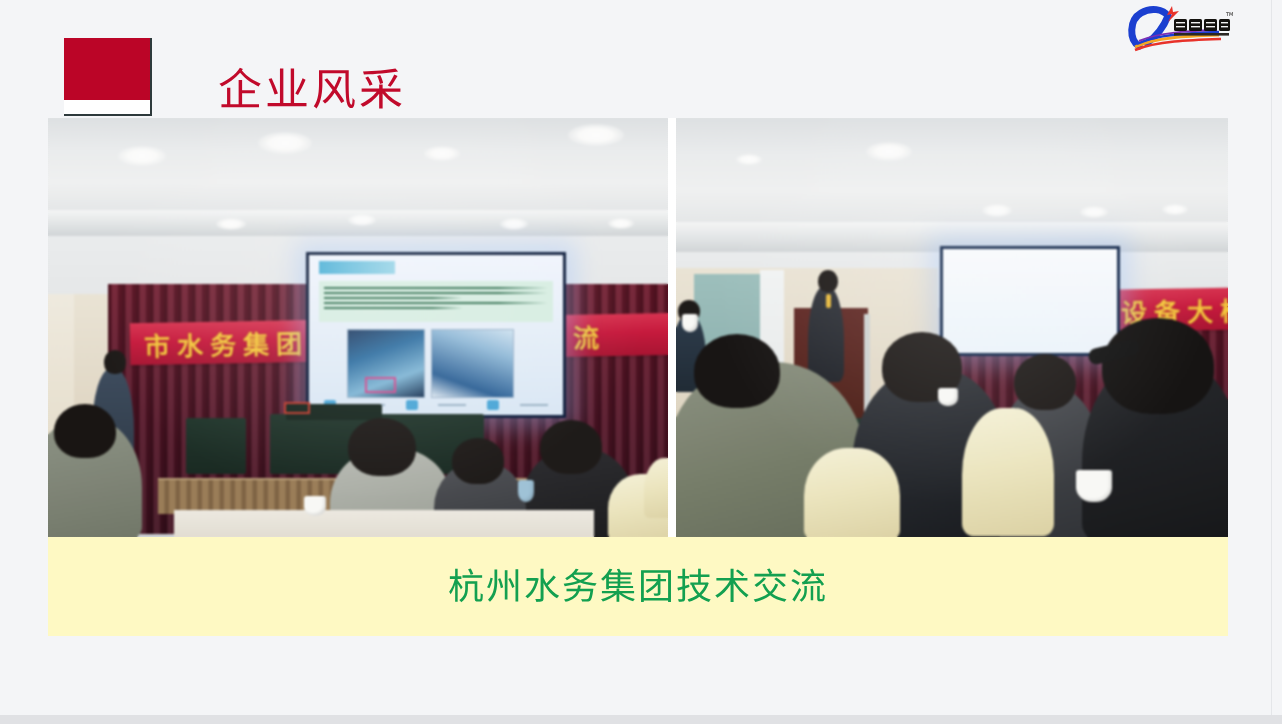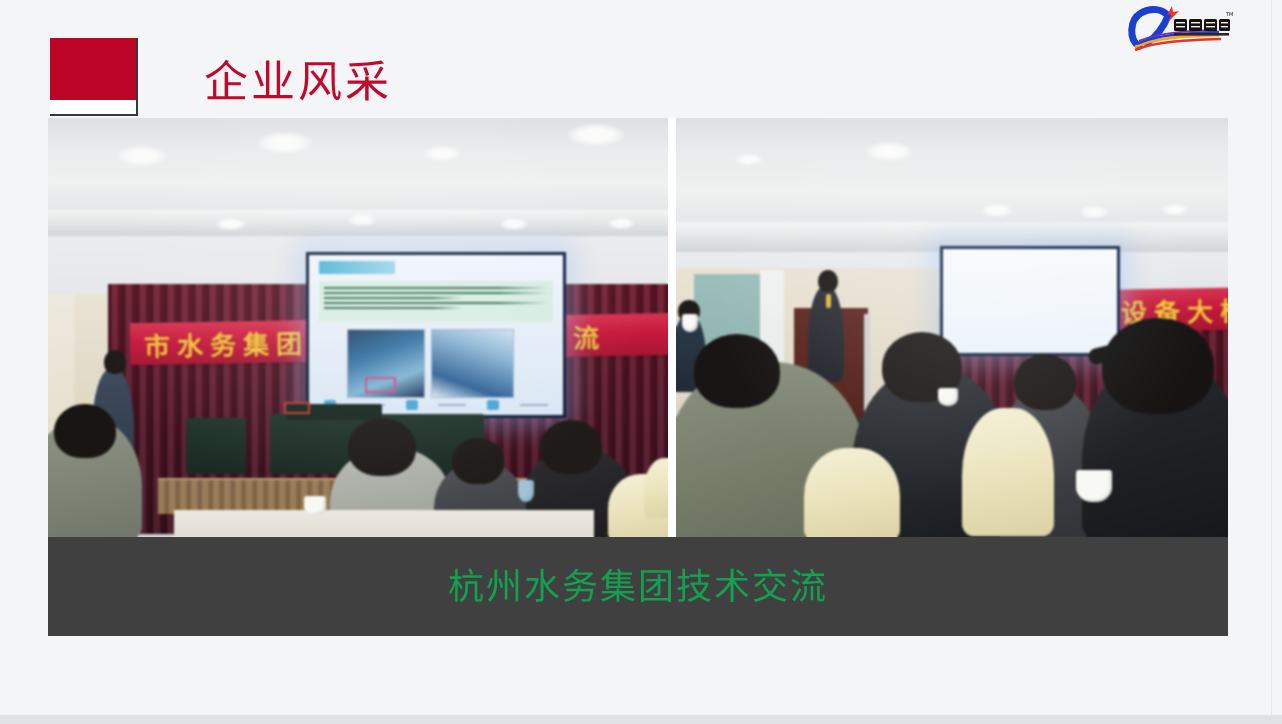--- a/index.html
+++ b/index.html
@@ -45,25 +45,25 @@
     top: 2px;
     right: 47px;
     width: 108px;
     height: 50px;
   }
   .brand-logo svg { display: block; }
 
   
   .header {
     position: absolute;
-    left: 50px;
+    left: 64px;
     top: 38px;
     height: 78px;
     display: flex;
-    align-items: center;
+    align-items: flex-end;
   }
   .header-mark {
     position: relative;
     width: 88px;
     height: 78px;
     box-sizing: border-box;
     background: #ffffff;
     border-right: 2px solid #2e3a3c;
     border-bottom: 2px solid #2e3a3c;
     flex: 0 0 auto;
@@ -260,21 +260,21 @@
     pointer-events: none;
   }
 
   
   .caption-bar {
     position: absolute;
     left: 0;
     top: 419px;
     width: 1180px;
     height: 99px;
-    background: #404040;
+    background: #fef9c3;
     display: flex;
     align-items: center;
     justify-content: center;
   }
   .caption-text {
     font-family: "DejaVu Serif", "Liberation Serif", serif;
     font-size: 36px;
     line-height: 44px;
     font-weight: 400;
     color: #13a050;

